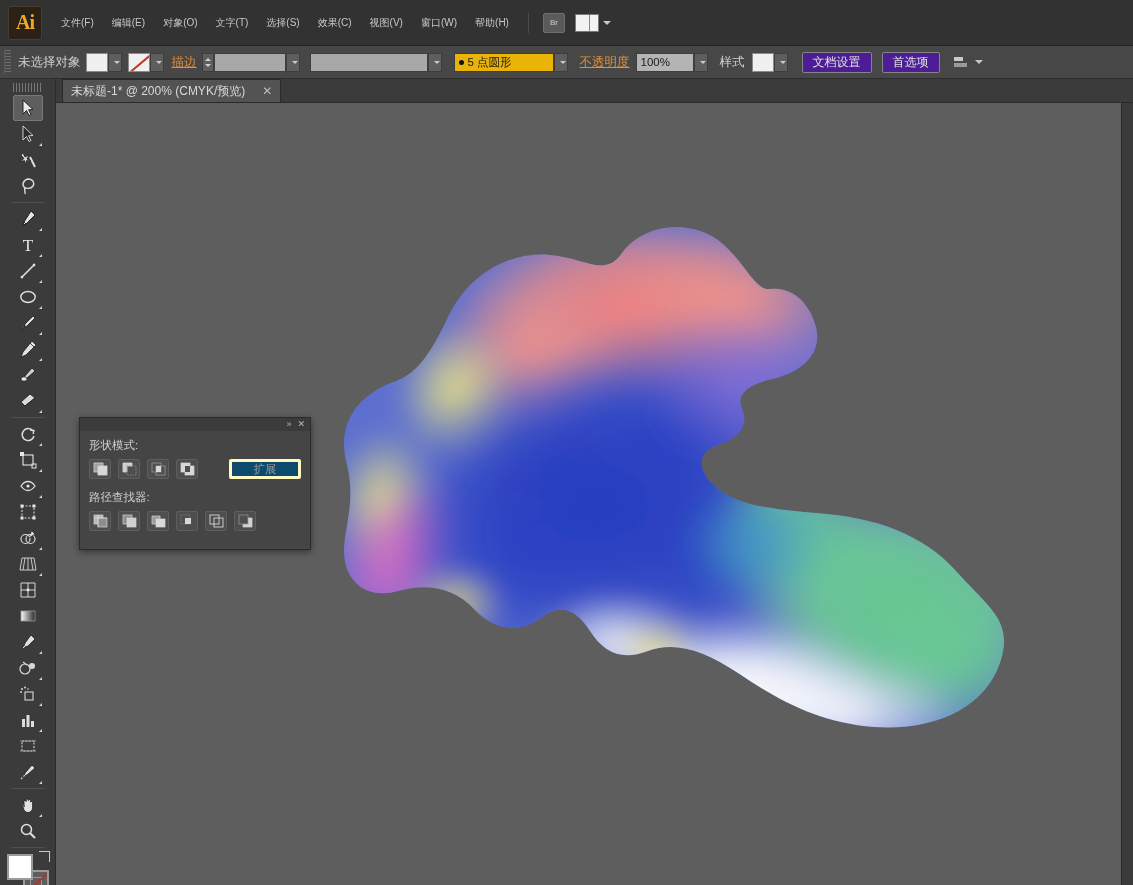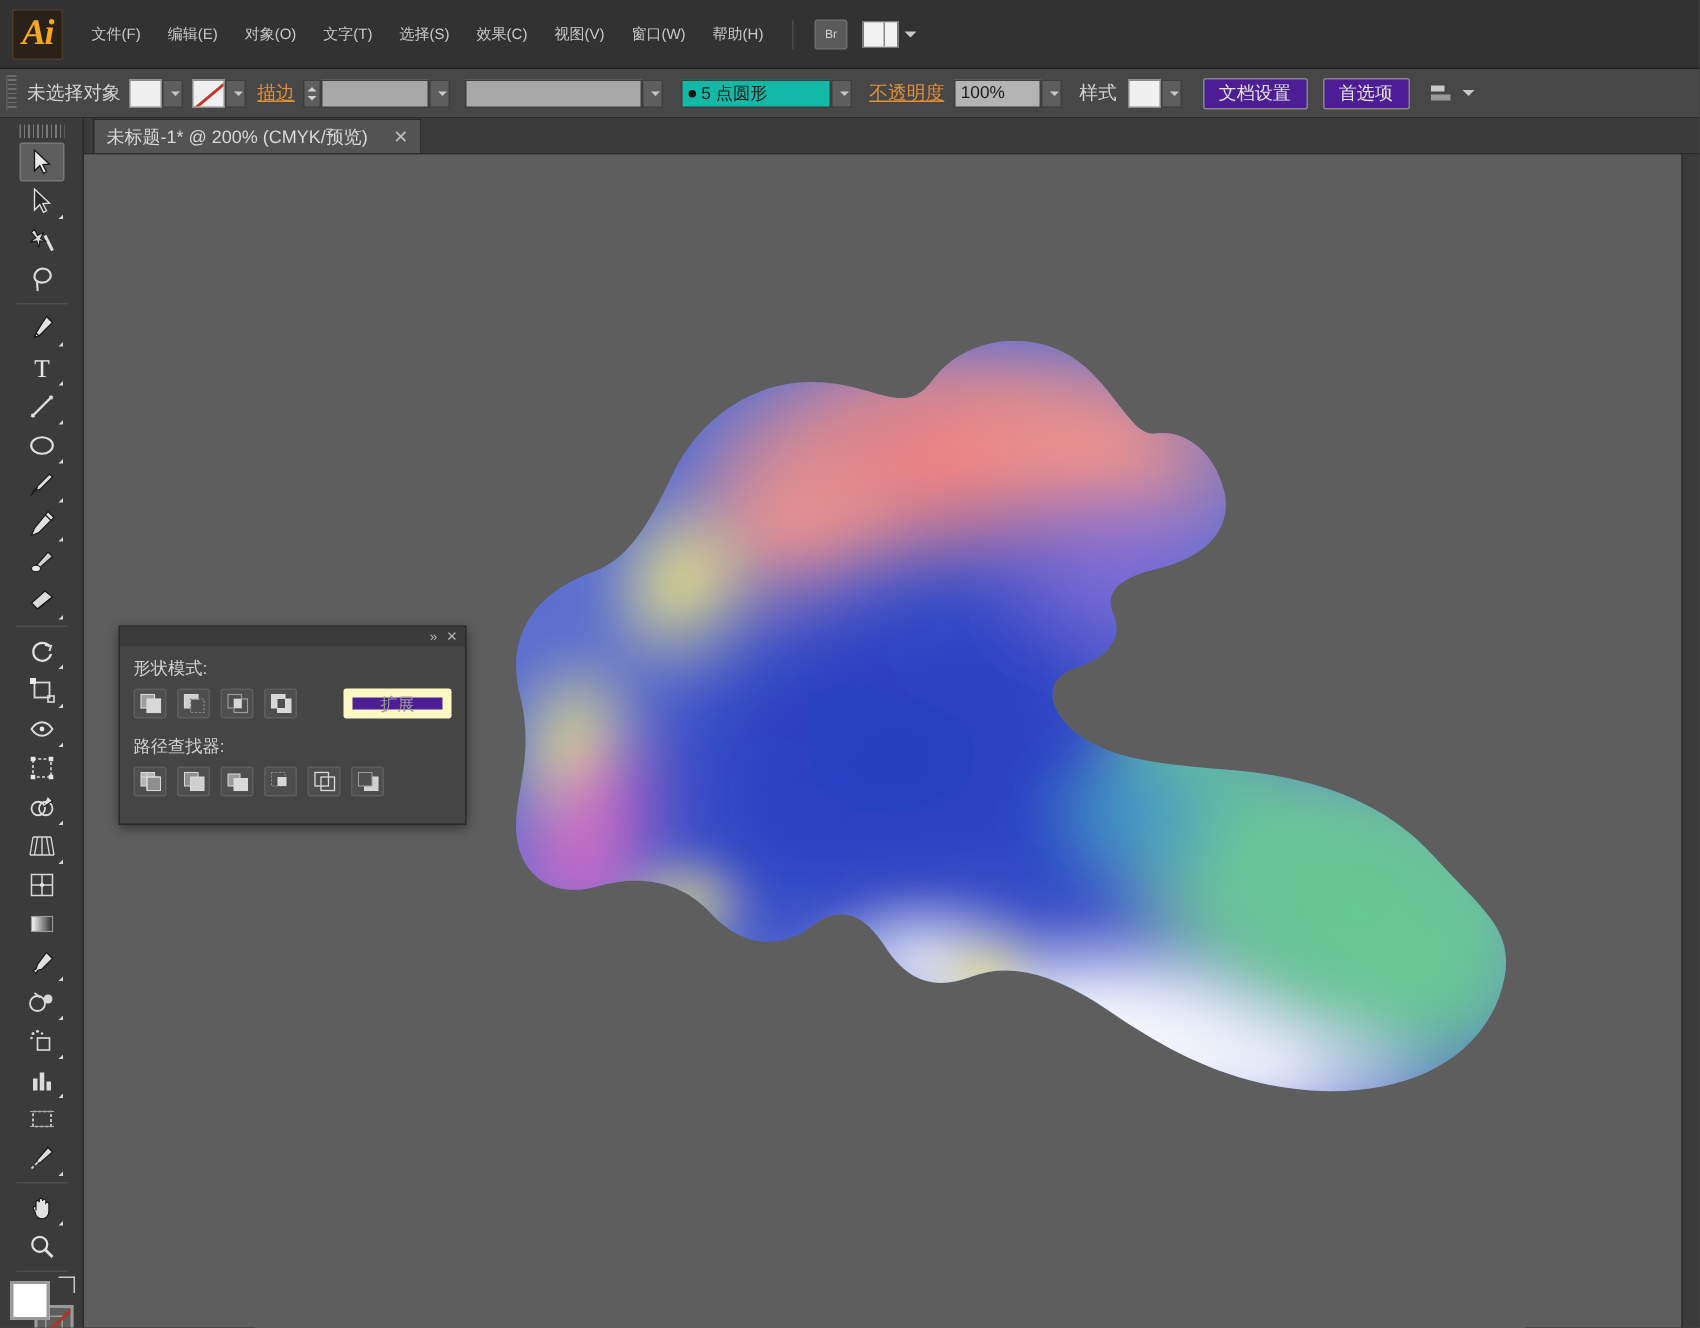--- a/index.html
+++ b/index.html
@@ -13,21 +13,21 @@
 
   
   .menubar{
     position:absolute;top:0;left:0;width:1133px;height:46px;
     background:#323232;display:flex;align-items:center;
     border-bottom:1px solid #222;
   }
   .ai-logo{
     width:34px;height:34px;margin-left:8px;margin-right:10px;
     background:#2a2118;border:1px solid #4a3c28;border-radius:2px;
-    color:#f5a623;font-size:24px;font-weight:bold;font-style:italic;
+    color:#f5a623;font-size:20px;font-weight:bold;
     display:flex;align-items:center;justify-content:center;
     font-family:"Liberation Serif","DejaVu Serif",serif;
     letter-spacing:-1px;
   }
   .menu-item{
     color:#c8c8c8;font-size:10px;padding:4px 9px;cursor:default;
     white-space:nowrap;
   }
   .menu-sep{width:1px;height:20px;background:#4a4a4a;margin:0 10px;}
   .topbtn{
@@ -80,21 +80,21 @@
     gap:3px;cursor:default;
   }
   .stepper .up{width:0;height:0;border-left:3px solid transparent;border-right:3px solid transparent;border-bottom:3px solid #d0d0d0;}
   .stepper .dn{width:0;height:0;border-left:3px solid transparent;border-right:3px solid transparent;border-top:3px solid #d0d0d0;}
   .field{
     height:19px;background:#b4b4b4;border:1px solid #3e3e3e;
     display:flex;align-items:center;padding:0 4px;color:#1a1a1a;font-size:11.5px;
     cursor:text;
   }
   .field.stroke-w{width:72px;background:#a8a8a8;}
-  .field.brush{width:100px;background:#14b8a6;}
+  .field.brush{width:100px;background:#eab308;}
   .field.opacity{width:58px;background:#b4b4b4;}
   .field.plain{width:118px;background:#a8a8a8;}
   .cb-btn{
     height:21px;background:#4c1d95;border:1px solid #858585;border-radius:2px;
     color:#e2e2e2;font-size:12px;display:flex;align-items:center;
     padding:0 10px;cursor:default;
   }
   .dot{width:5px;height:5px;border-radius:50%;background:#111;margin-right:4px;}
 
   
@@ -187,21 +187,21 @@
   }
   .pf-menu i{display:block;height:1.5px;background:#c0c0c0;}
   .pf-body{padding:7px 9px 16px;}
   .pf-section{color:#d0d0d0;font-size:11.5px;margin-bottom:6px;}
   .pf-row{display:flex;align-items:center;gap:7px;}
   .pf-btn{
     width:22px;height:20px;background:#4e4e4e;border:1px solid #5e5e5e;border-radius:2px;
     display:flex;align-items:center;justify-content:center;cursor:default;
   }
   .pf-expand{
-    margin-left:auto;width:72px;height:20px;background:#4c1d95;border:6px solid #fef9c3;
+    margin-left:auto;width:72px;height:20px;background:#0c4a6e;border:3px solid #fef9c3;
     border-radius:2px;color:#9a9a9a;font-size:11.5px;
     display:flex;align-items:center;justify-content:center;cursor:default;
   }
 </style>
 </head>
 <body>
 
 <div id="app">
 
   <div class="menubar">

